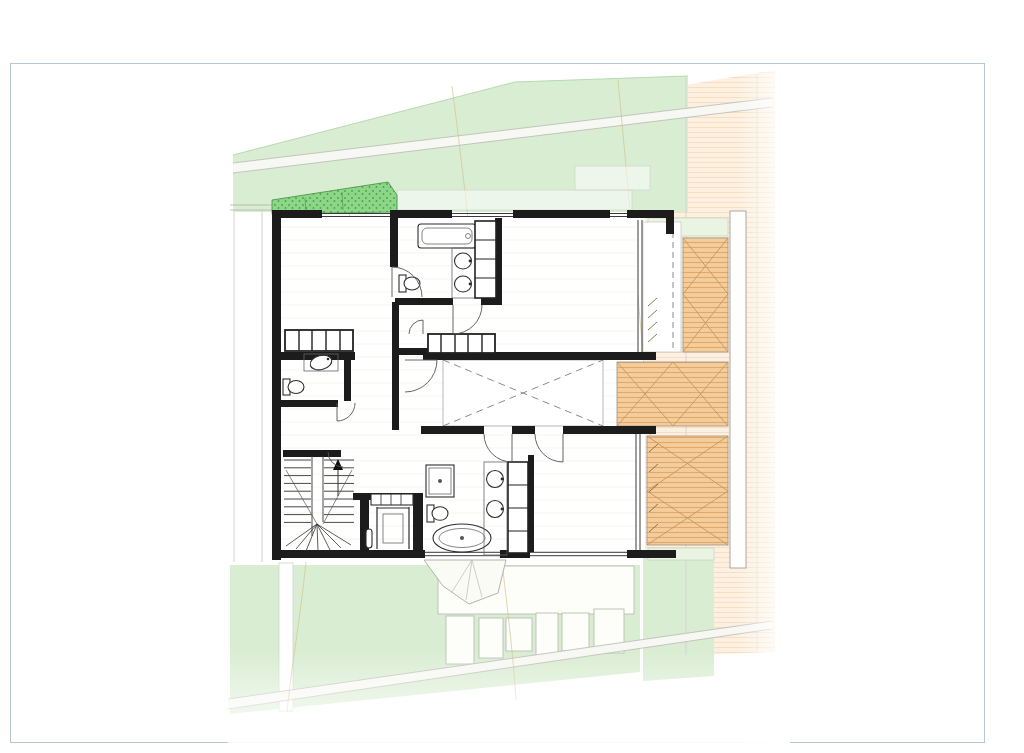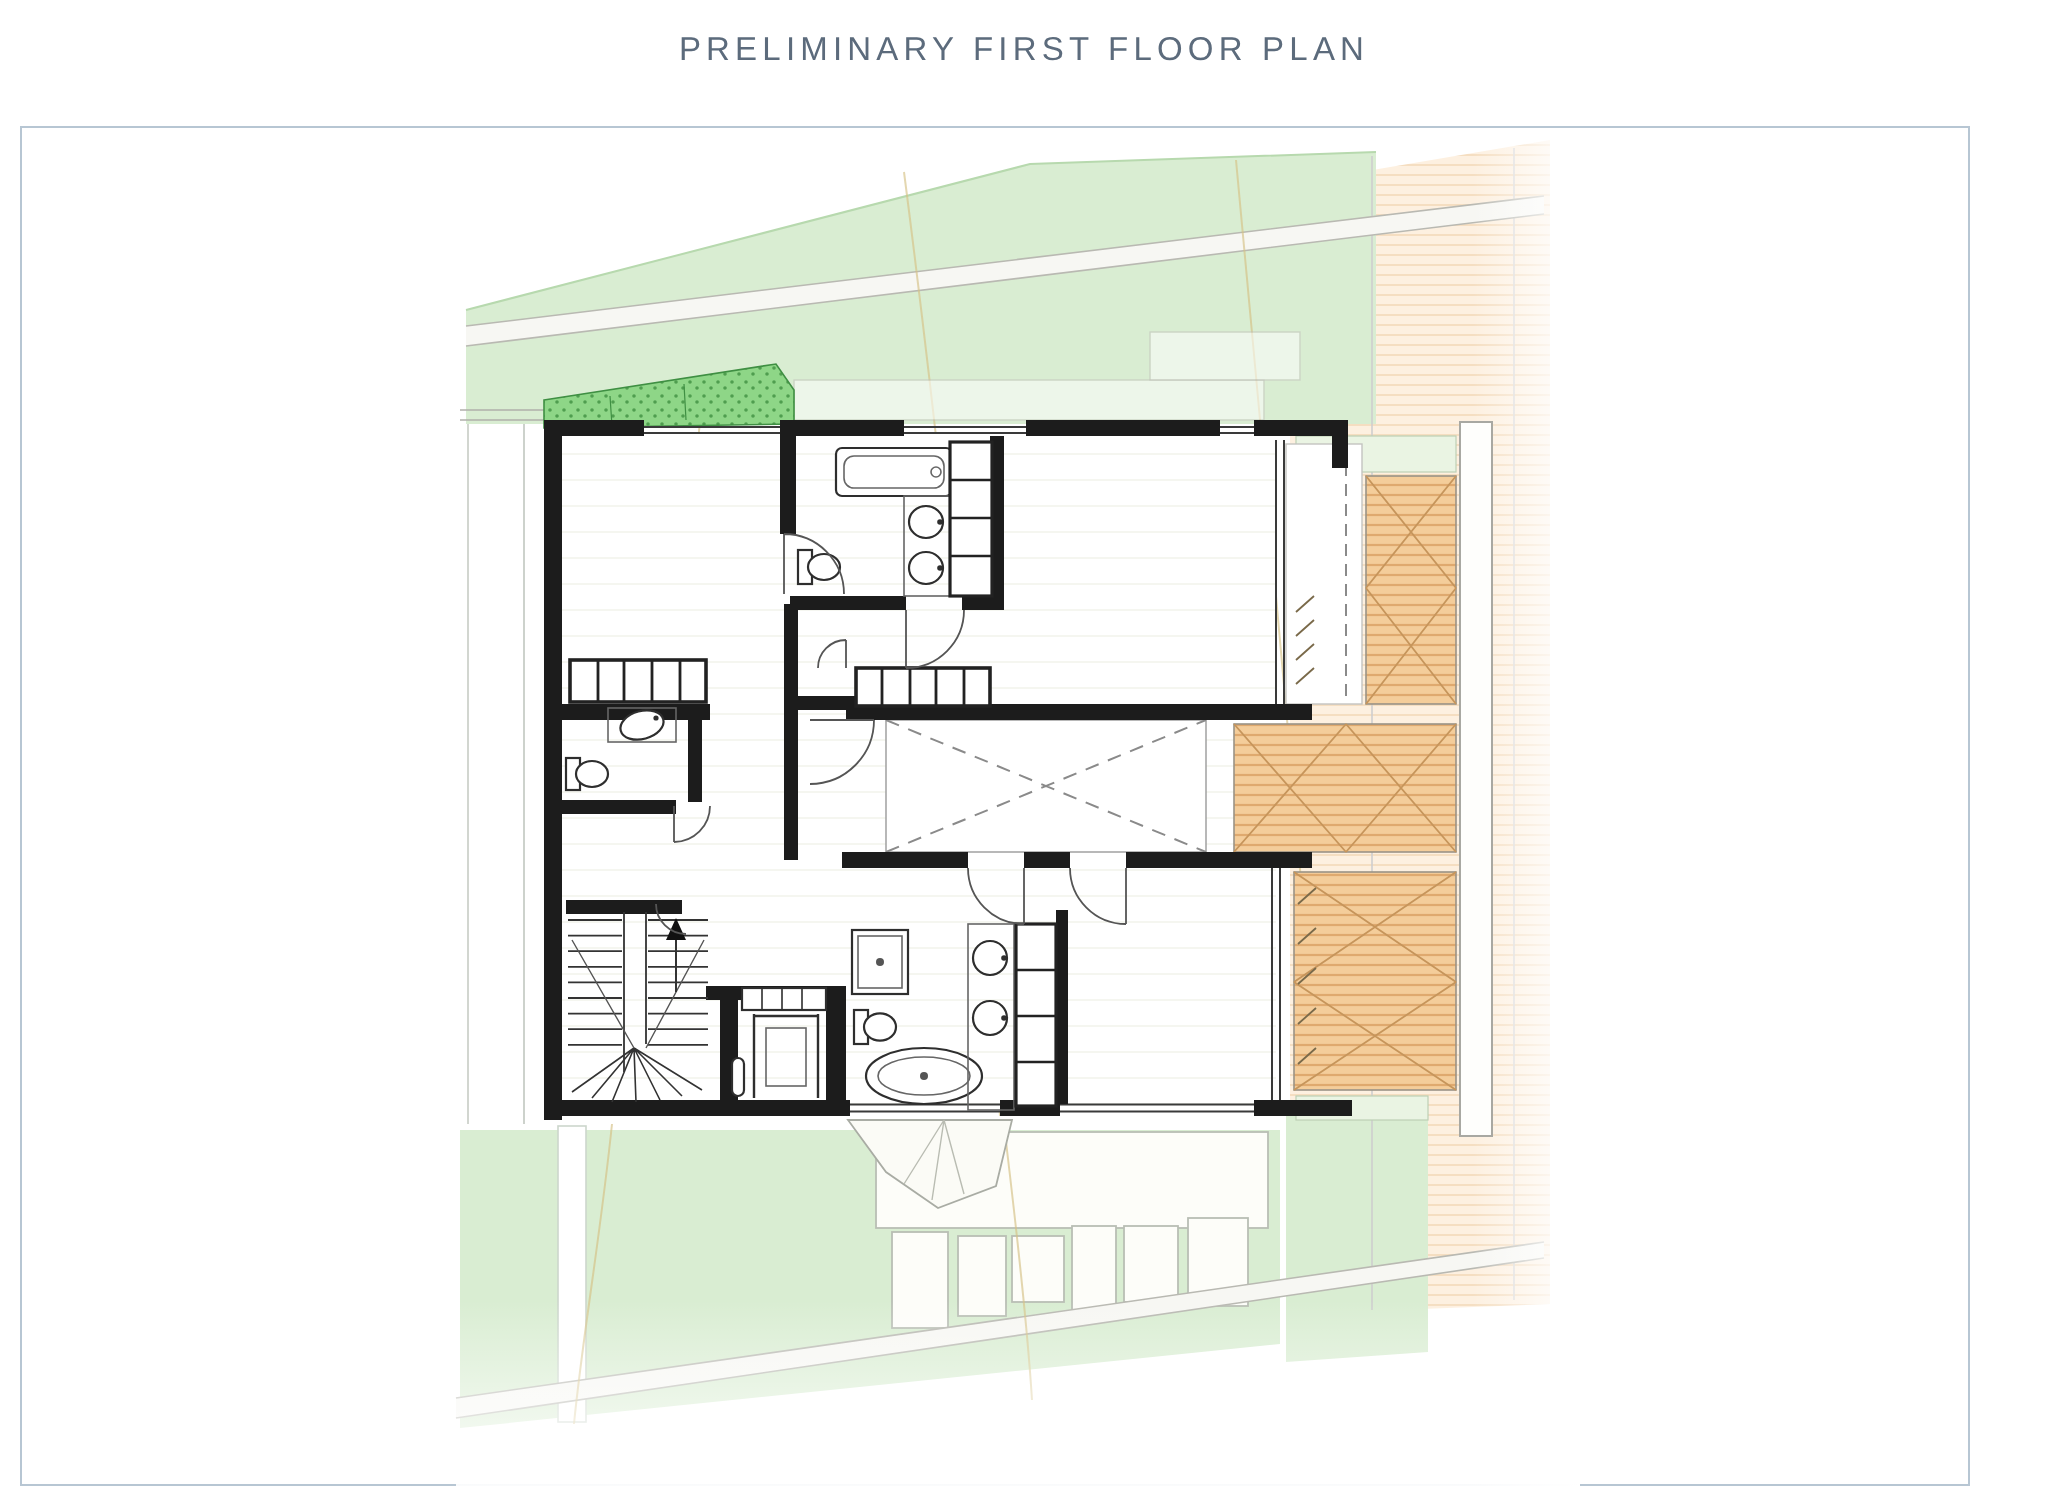--- a/index.html
+++ b/index.html
@@ -22,21 +22,20 @@
   .fix{stroke:var(--fixture-line);stroke-width:1.1;fill:#fff;}
   .fixthin{stroke:#666;stroke-width:.8;fill:none;}
   .arc{stroke:#555;stroke-width:.9;fill:none;}
   .glass{stroke:#3a3a3a;stroke-width:1;}
   .contour{stroke:var(--contour);stroke-width:1;fill:none;opacity:.65;}
 </style>
 </head>
 <body>
 
 <div class="page">
-  <div class="title">PRELIMINARY FIRST FLOOR PLAN</div>
   <div class="frame"></div>
 
   <svg width="1024" height="753" viewBox="0 0 1024 753">
     <defs>
       <pattern id="deckHatch" width="6" height="5" patternUnits="userSpaceOnUse">
         <rect width="6" height="5" fill="var(--deck)"></rect>
         <line x1="0" y1="2.5" x2="6" y2="2.5" stroke="var(--deck-line)" stroke-width="1.1"></line>
       </pattern>
       <pattern id="neighborHatch" width="8" height="5" patternUnits="userSpaceOnUse">
         <rect width="8" height="5" fill="var(--neighbor)"></rect>

